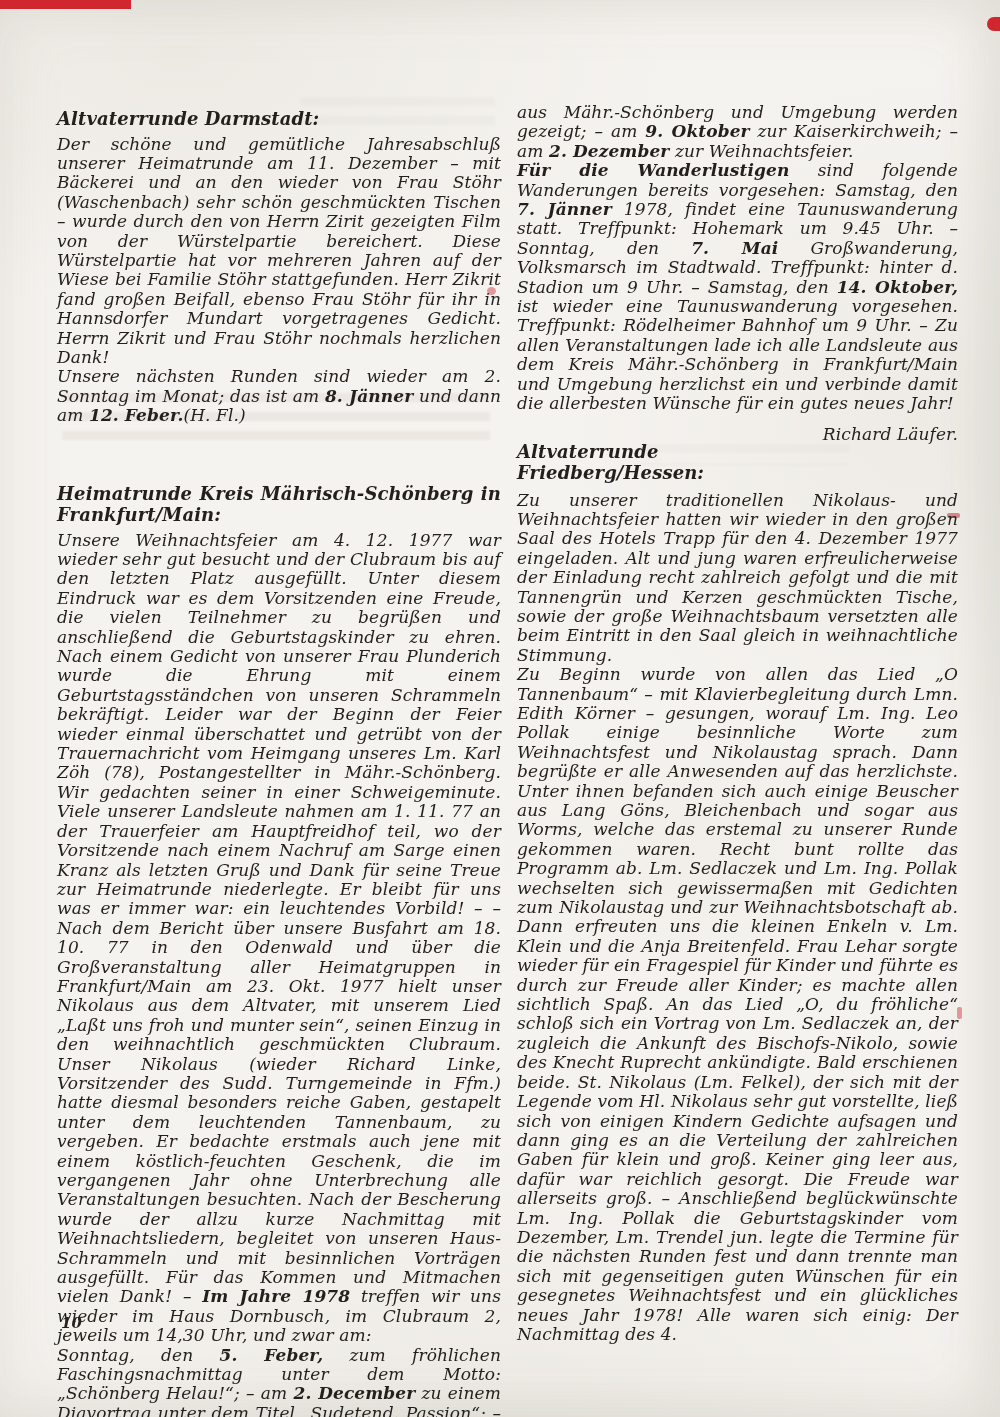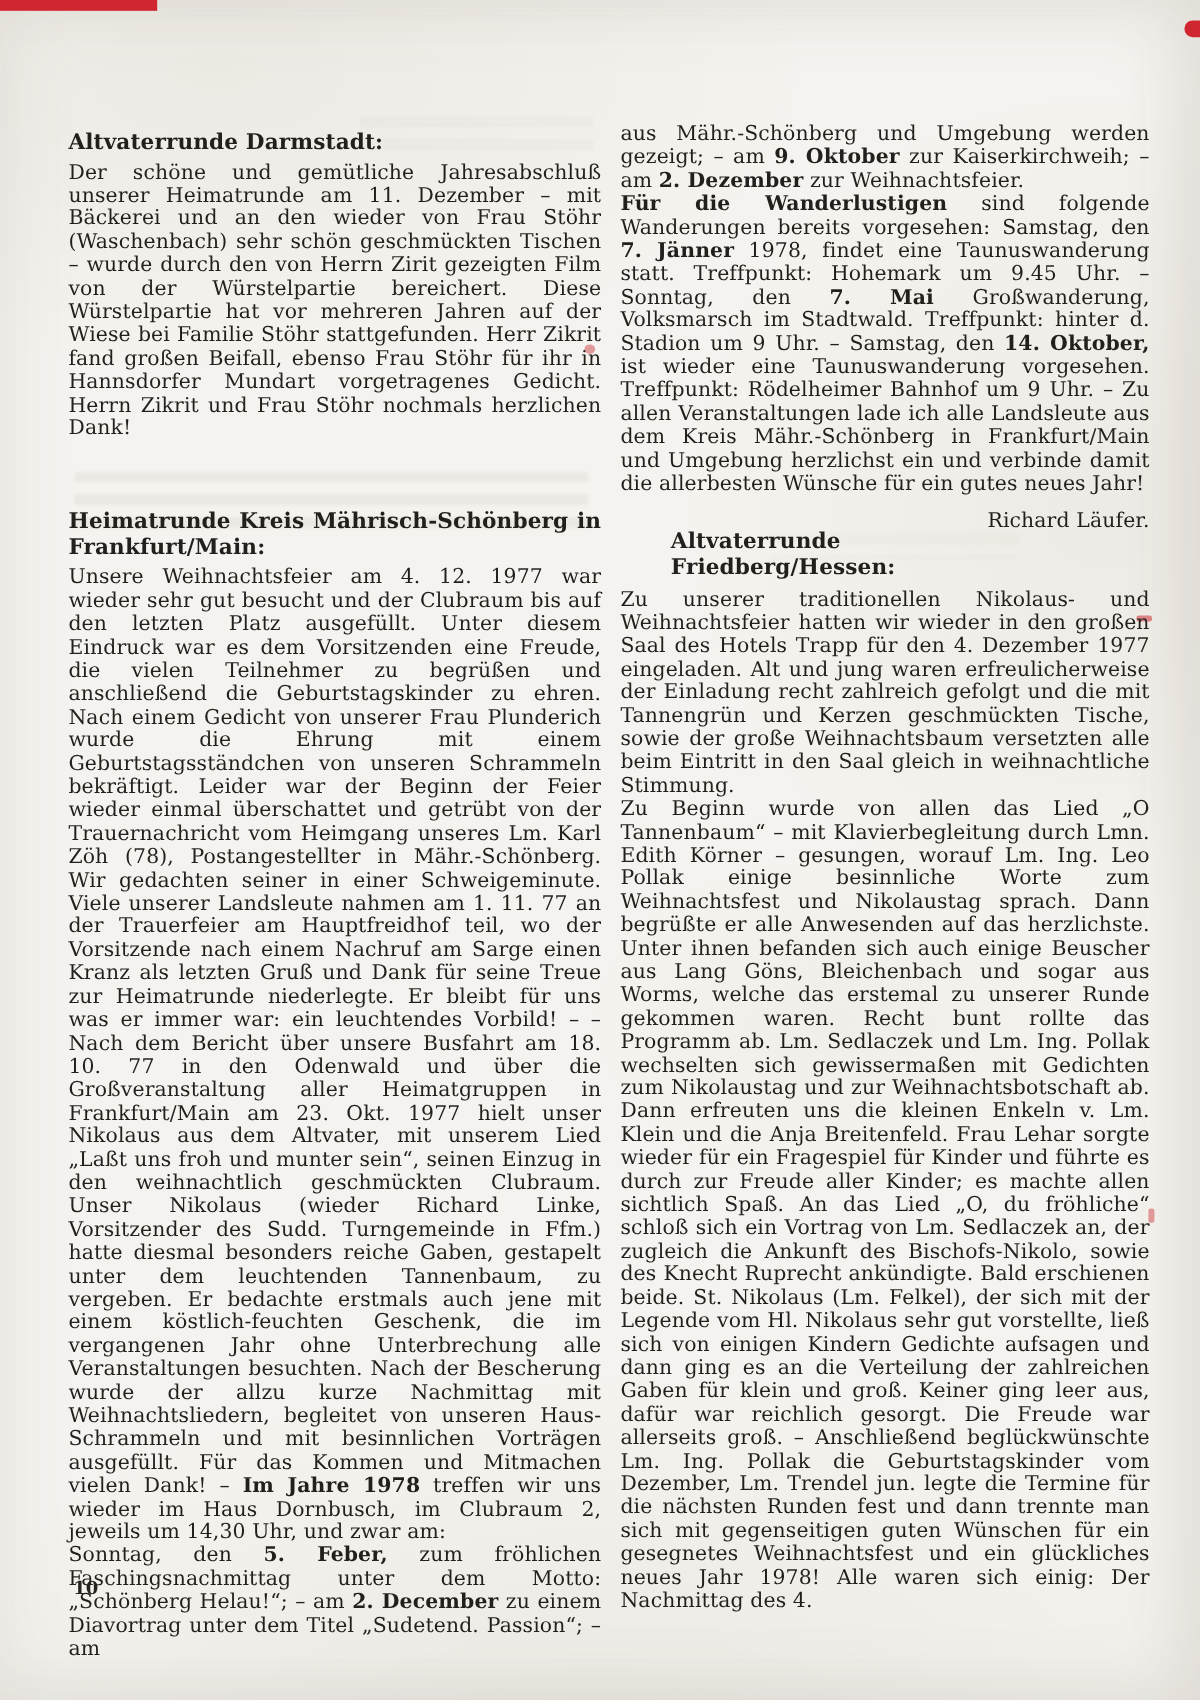--- a/index.html
+++ b/index.html
@@ -11,20 +11,21 @@
     overflow: hidden;
     background-color: #f5f3ef;
     background-image:
       radial-gradient(ellipse 700px 360px at 18% 4%, rgba(208,202,190,0.22), transparent 70%),
       radial-gradient(ellipse 500px 500px at 92% 30%, rgba(205,198,186,0.18), transparent 70%),
       radial-gradient(ellipse 800px 400px at 50% 102%, rgba(200,194,182,0.20), transparent 75%),
       radial-gradient(ellipse 300px 200px at 70% 60%, rgba(212,206,194,0.12), transparent 70%);
     box-shadow: inset 0 0 70px rgba(110,100,80,0.10), inset -22px 0 45px rgba(110,100,80,0.07);
     font-family: "DejaVu Serif", "Liberation Serif", serif;
     color: #221f1c;
+    font-style: italic;
   }
   .col {
     position: absolute;
     text-align: justify;
     font-size: 17px;
     line-height: 19.4px;
     letter-spacing: 0.1px;
     hyphens: auto;
     -webkit-hyphens: auto;
   }
@@ -33,21 +34,21 @@
   .para { margin: 0; padding: 0; }
   .heading {
     margin: 0 0 5px 0;
     padding: 0;
     font-size: 18px;
     line-height: 21.5px;
     font-weight: bold;
     text-align: justify;
   }
   .col-left  .para + .heading { margin-top: 57px; }
-  .col-right .para + .heading { margin-top: 27px; margin-bottom: 7px; margin-left: 42px; }
+  .col-right .para + .heading { margin-top: 27px; margin-bottom: 7px; }
   .bold { font-weight: bold; }
   .signature { float: right; margin-top: 11px; }
   .page-number {
     position: absolute;
     left: 61px;
     top: 1314px;
     font-family: "DejaVu Serif", "Liberation Serif", serif;
     font-size: 15px;
     font-weight: bold;
     color: #26231f;
@@ -77,20 +78,21 @@
   <div class="red-dot-small"></div>
   <div class="red-dash"></div>
   <div class="red-dash-2"></div>
   <div class="ghost ghost-1"></div>
   <div class="ghost ghost-2"></div>
   <div class="ghost ghost-3"></div>
 
   <div class="col col-left">
       <h2 class="heading">Altvaterrunde Darmstadt:</h2>
       <p class="para"><span>Der schöne und gemütliche Jahresabschluß unserer Heimatrunde am 11. Dezember – mit Bäckerei und an den wieder von Frau Stöhr (Waschenbach) sehr schön geschmückten Tischen – wurde durch den von Herrn Zirit gezeigten Film von der Würstelpartie bereichert. Diese Würstelpartie hat vor mehreren Jahren auf der Wiese bei Familie Stöhr stattgefunden. Herr Zikrit fand großen Beifall, ebenso Frau Stöhr für ihr in Hannsdorfer Mundart vorgetragenes Gedicht. Herrn Zikrit und Frau Stöhr nochmals herzlichen Dank!</span></p>
+      <p class="para"><span>Unsere nächsten Runden sind wieder am 2. Sonntag im Monat; das ist am </span><span class="bold">8. Jänner</span><span> und dann am </span><span class="bold">12. Feber.</span><span>(H. Fl.)</span></p>
       <h2 class="heading">Heimatrunde Kreis Mährisch-Schönberg in Frankfurt/Main:</h2>
       <p class="para"><span>Unsere Weihnachtsfeier am 4. 12. 1977 war wieder sehr gut besucht und der Clubraum bis auf den letzten Platz ausgefüllt. Unter diesem Eindruck war es dem Vorsitzenden eine Freude, die vielen Teilnehmer zu begrüßen und anschließend die Geburtstagskinder zu ehren. Nach einem Gedicht von unserer Frau Plunderich wurde die Ehrung mit einem Geburtstagsständchen von unseren Schrammeln bekräftigt. Leider war der Beginn der Feier wieder einmal überschattet und getrübt von der Trauernachricht vom Heimgang unseres Lm. Karl Zöh (78), Postangestellter in Mähr.-Schönberg. Wir gedachten seiner in einer Schweigeminute. Viele unserer Landsleute nahmen am 1. 11. 77 an der Trauerfeier am Hauptfreidhof teil, wo der Vorsitzende nach einem Nachruf am Sarge einen Kranz als letzten Gruß und Dank für seine Treue zur Heimatrunde niederlegte. Er bleibt für uns was er immer war: ein leuchtendes Vorbild! – – Nach dem Bericht über unsere Busfahrt am 18. 10. 77 in den Odenwald und über die Großveranstaltung aller Heimatgruppen in Frankfurt/Main am 23. Okt. 1977 hielt unser Nikolaus aus dem Altvater, mit unserem Lied „Laßt uns froh und munter sein“, seinen Einzug in den weihnachtlich geschmückten Clubraum. Unser Nikolaus (wieder Richard Linke, Vorsitzender des Sudd. Turngemeinde in Ffm.) hatte diesmal besonders reiche Gaben, gestapelt unter dem leuchtenden Tannenbaum, zu vergeben. Er bedachte erstmals auch jene mit einem köstlich-feuchten Geschenk, die im vergangenen Jahr ohne Unterbrechung alle Veranstaltungen besuchten. Nach der Bescherung wurde der allzu kurze Nachmittag mit Weihnachtsliedern, begleitet von unseren Haus-Schrammeln und mit besinnlichen Vorträgen ausgefüllt. Für das Kommen und Mitmachen vielen Dank! – </span><span class="bold">Im Jahre 1978</span><span> treffen wir uns wieder im Haus Dornbusch, im Clubraum 2, jeweils um 14,30 Uhr, und zwar am:</span></p>
       <p class="para"><span>Sonntag, den </span><span class="bold">5. Feber,</span><span> zum fröhlichen Faschingsnachmittag unter dem Motto: „Schönberg Helau!“; – am </span><span class="bold">2. December</span><span> zu einem Diavortrag unter dem Titel „Sudetend. Passion“; – am </span></p>
     </div>
   <div class="col col-right">
       <p class="para"><span>aus Mähr.-Schönberg und Umgebung werden gezeigt; – am </span><span class="bold">9. Oktober</span><span> zur Kaiserkirchweih; – am </span><span class="bold">2. Dezember</span><span> zur Weihnachtsfeier.</span></p>
       <p class="para"><span class="bold">Für die Wanderlustigen</span><span> sind folgende Wanderungen bereits vorgesehen: Samstag, den </span><span class="bold">7. Jänner</span><span> 1978, findet eine Taunuswanderung statt. Treffpunkt: Hohemark um 9.45 Uhr. – Sonntag, den </span><span class="bold">7. Mai</span><span> Großwanderung, Volksmarsch im Stadtwald. Treffpunkt: hinter d. Stadion um 9 Uhr. – Samstag, den </span><span class="bold">14. Oktober,</span><span> ist wieder eine Taunuswanderung vorgesehen. Treffpunkt: Rödelheimer Bahnhof um 9 Uhr. – Zu allen Veranstaltungen lade ich alle Landsleute aus dem Kreis Mähr.-Schönberg in Frankfurt/Main und Umgebung herzlichst ein und verbinde damit die allerbesten Wünsche für ein gutes neues Jahr!</span><span class="signature">Richard Läufer.</span></p>
       <h2 class="heading">Altvaterrunde Friedberg/Hessen:</h2>
       <p class="para"><span>Zu unserer traditionellen Nikolaus- und Weihnachtsfeier hatten wir wieder in den großen Saal des Hotels Trapp für den 4. Dezember 1977 eingeladen. Alt und jung waren erfreulicherweise der Einladung recht zahlreich gefolgt und die mit Tannengrün und Kerzen geschmückten Tische, sowie der große Weihnachtsbaum versetzten alle beim Eintritt in den Saal gleich in weihnachtliche Stimmung.</span></p>
       <p class="para"><span>Zu Beginn wurde von allen das Lied „O Tannenbaum“ – mit Klavierbegleitung durch Lmn. Edith Körner – gesungen, worauf Lm. Ing. Leo Pollak einige besinnliche Worte zum Weihnachtsfest und Nikolaustag sprach. Dann begrüßte er alle Anwesenden auf das herzlichste. Unter ihnen befanden sich auch einige Beuscher aus Lang Göns, Bleichenbach und sogar aus Worms, welche das erstemal zu unserer Runde gekommen waren. Recht bunt rollte das Programm ab. Lm. Sedlaczek und Lm. Ing. Pollak wechselten sich gewissermaßen mit Gedichten zum Nikolaustag und zur Weihnachtsbotschaft ab. Dann erfreuten uns die kleinen Enkeln v. Lm. Klein und die Anja Breitenfeld. Frau Lehar sorgte wieder für ein Fragespiel für Kinder und führte es durch zur Freude aller Kinder; es machte allen sichtlich Spaß. An das Lied „O, du fröhliche“ schloß sich ein Vortrag von Lm. Sedlaczek an, der zugleich die Ankunft des Bischofs-Nikolo, sowie des Knecht Ruprecht ankündigte. Bald erschienen beide. St. Nikolaus (Lm. Felkel), der sich mit der Legende vom Hl. Nikolaus sehr gut vorstellte, ließ sich von einigen Kindern Gedichte aufsagen und dann ging es an die Verteilung der zahlreichen Gaben für klein und groß. Keiner ging leer aus, dafür war reichlich gesorgt. Die Freude war allerseits groß. – Anschließend beglückwünschte Lm. Ing. Pollak die Geburtstagskinder vom Dezember, Lm. Trendel jun. legte die Termine für die nächsten Runden fest und dann trennte man sich mit gegenseitigen guten Wünschen für ein gesegnetes Weihnachtsfest und ein glückliches neues Jahr 1978! Alle waren sich einig: Der Nachmittag des 4.</span></p>

